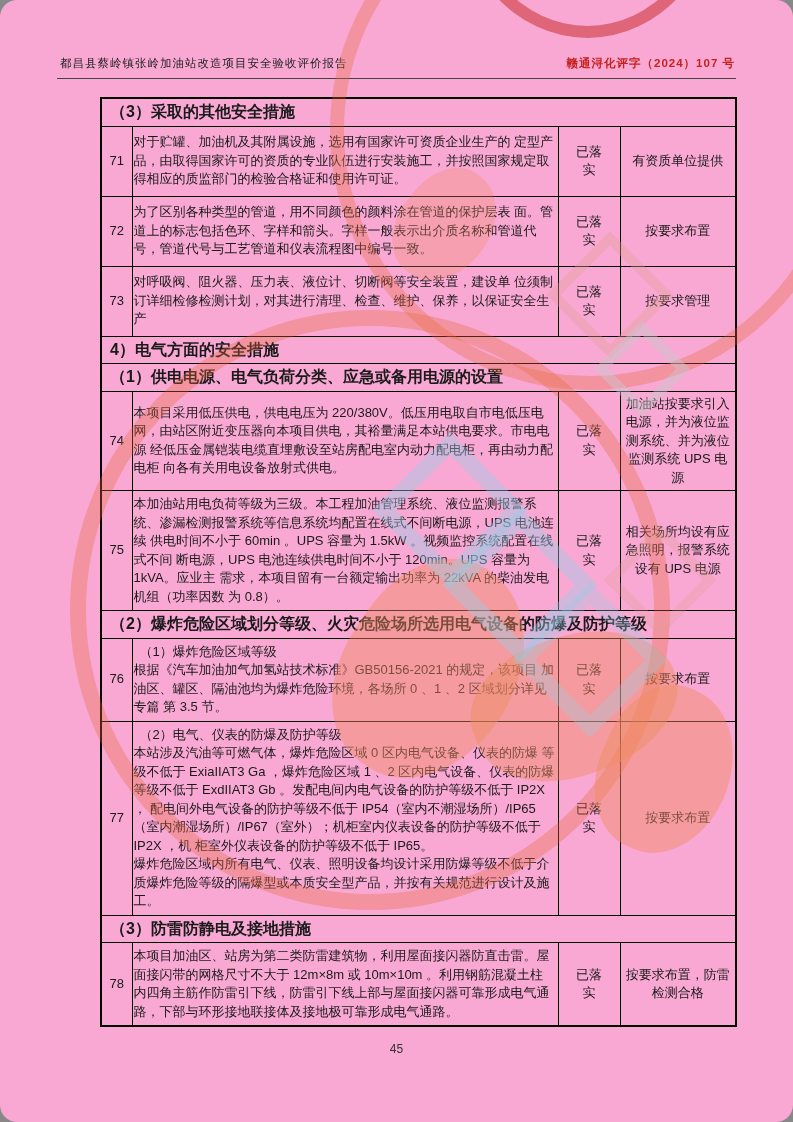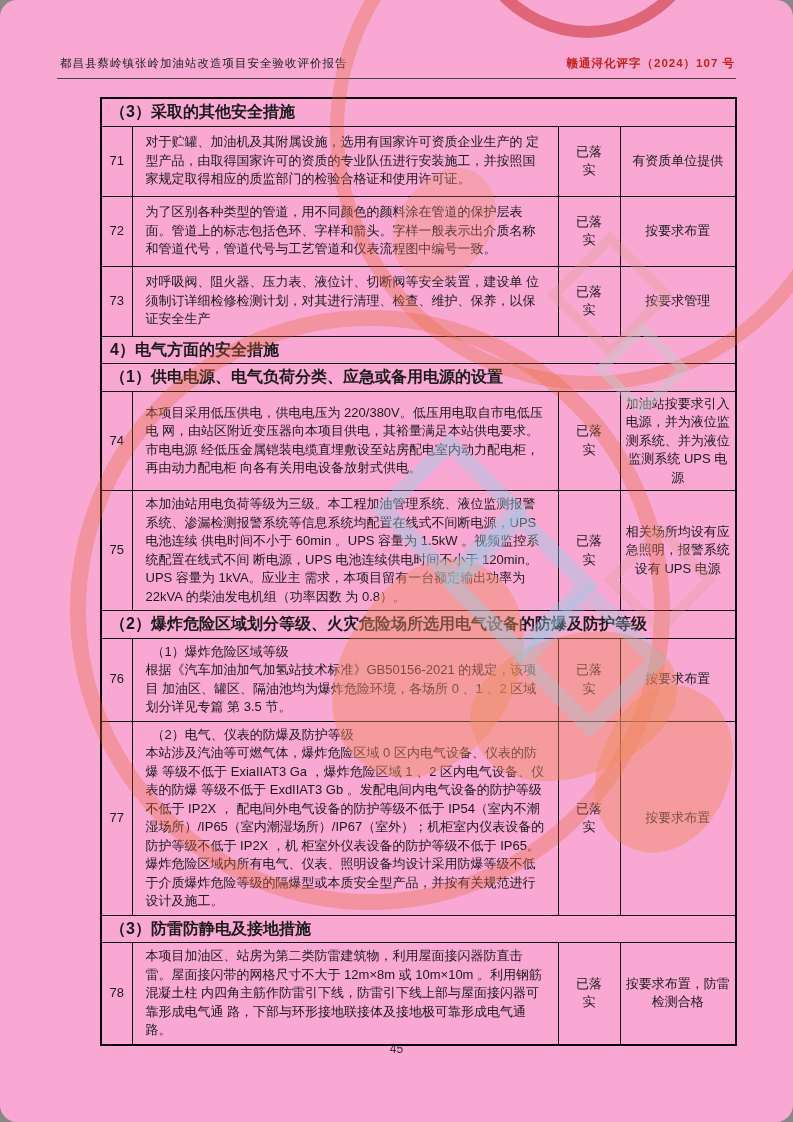--- a/index.html
+++ b/index.html
@@ -34,21 +34,21 @@
   .report-table col.c-remark { width: 116px; }
   .report-table td {
     border: 1px solid #000; vertical-align: middle; background: transparent;
   }
   .report-table { border: 2px solid #000; }
   td.section-cell {
     font-weight: bold; font-size: 16px; padding: 4px 6px 4px 8px;
     height: 26px;
   }
   td.no-cell { text-align: center; padding: 2px; }
-  td.body-cell { padding: 4px 13px; }
+  td.body-cell { padding: 4px 1px; }
   td.body-cell p { margin: 0; }
   td.body-cell p.p-head { padding-left: 6px; }
   td.status-cell { text-align: center; padding: 16px; }
   td.remark-cell { text-align: center; padding: 3px 5px; }
   
   .page-number {
     position: absolute; left: 0; right: 0; top: 1042px;
     text-align: center; font-size: 12px; color: #333;
   }
   

